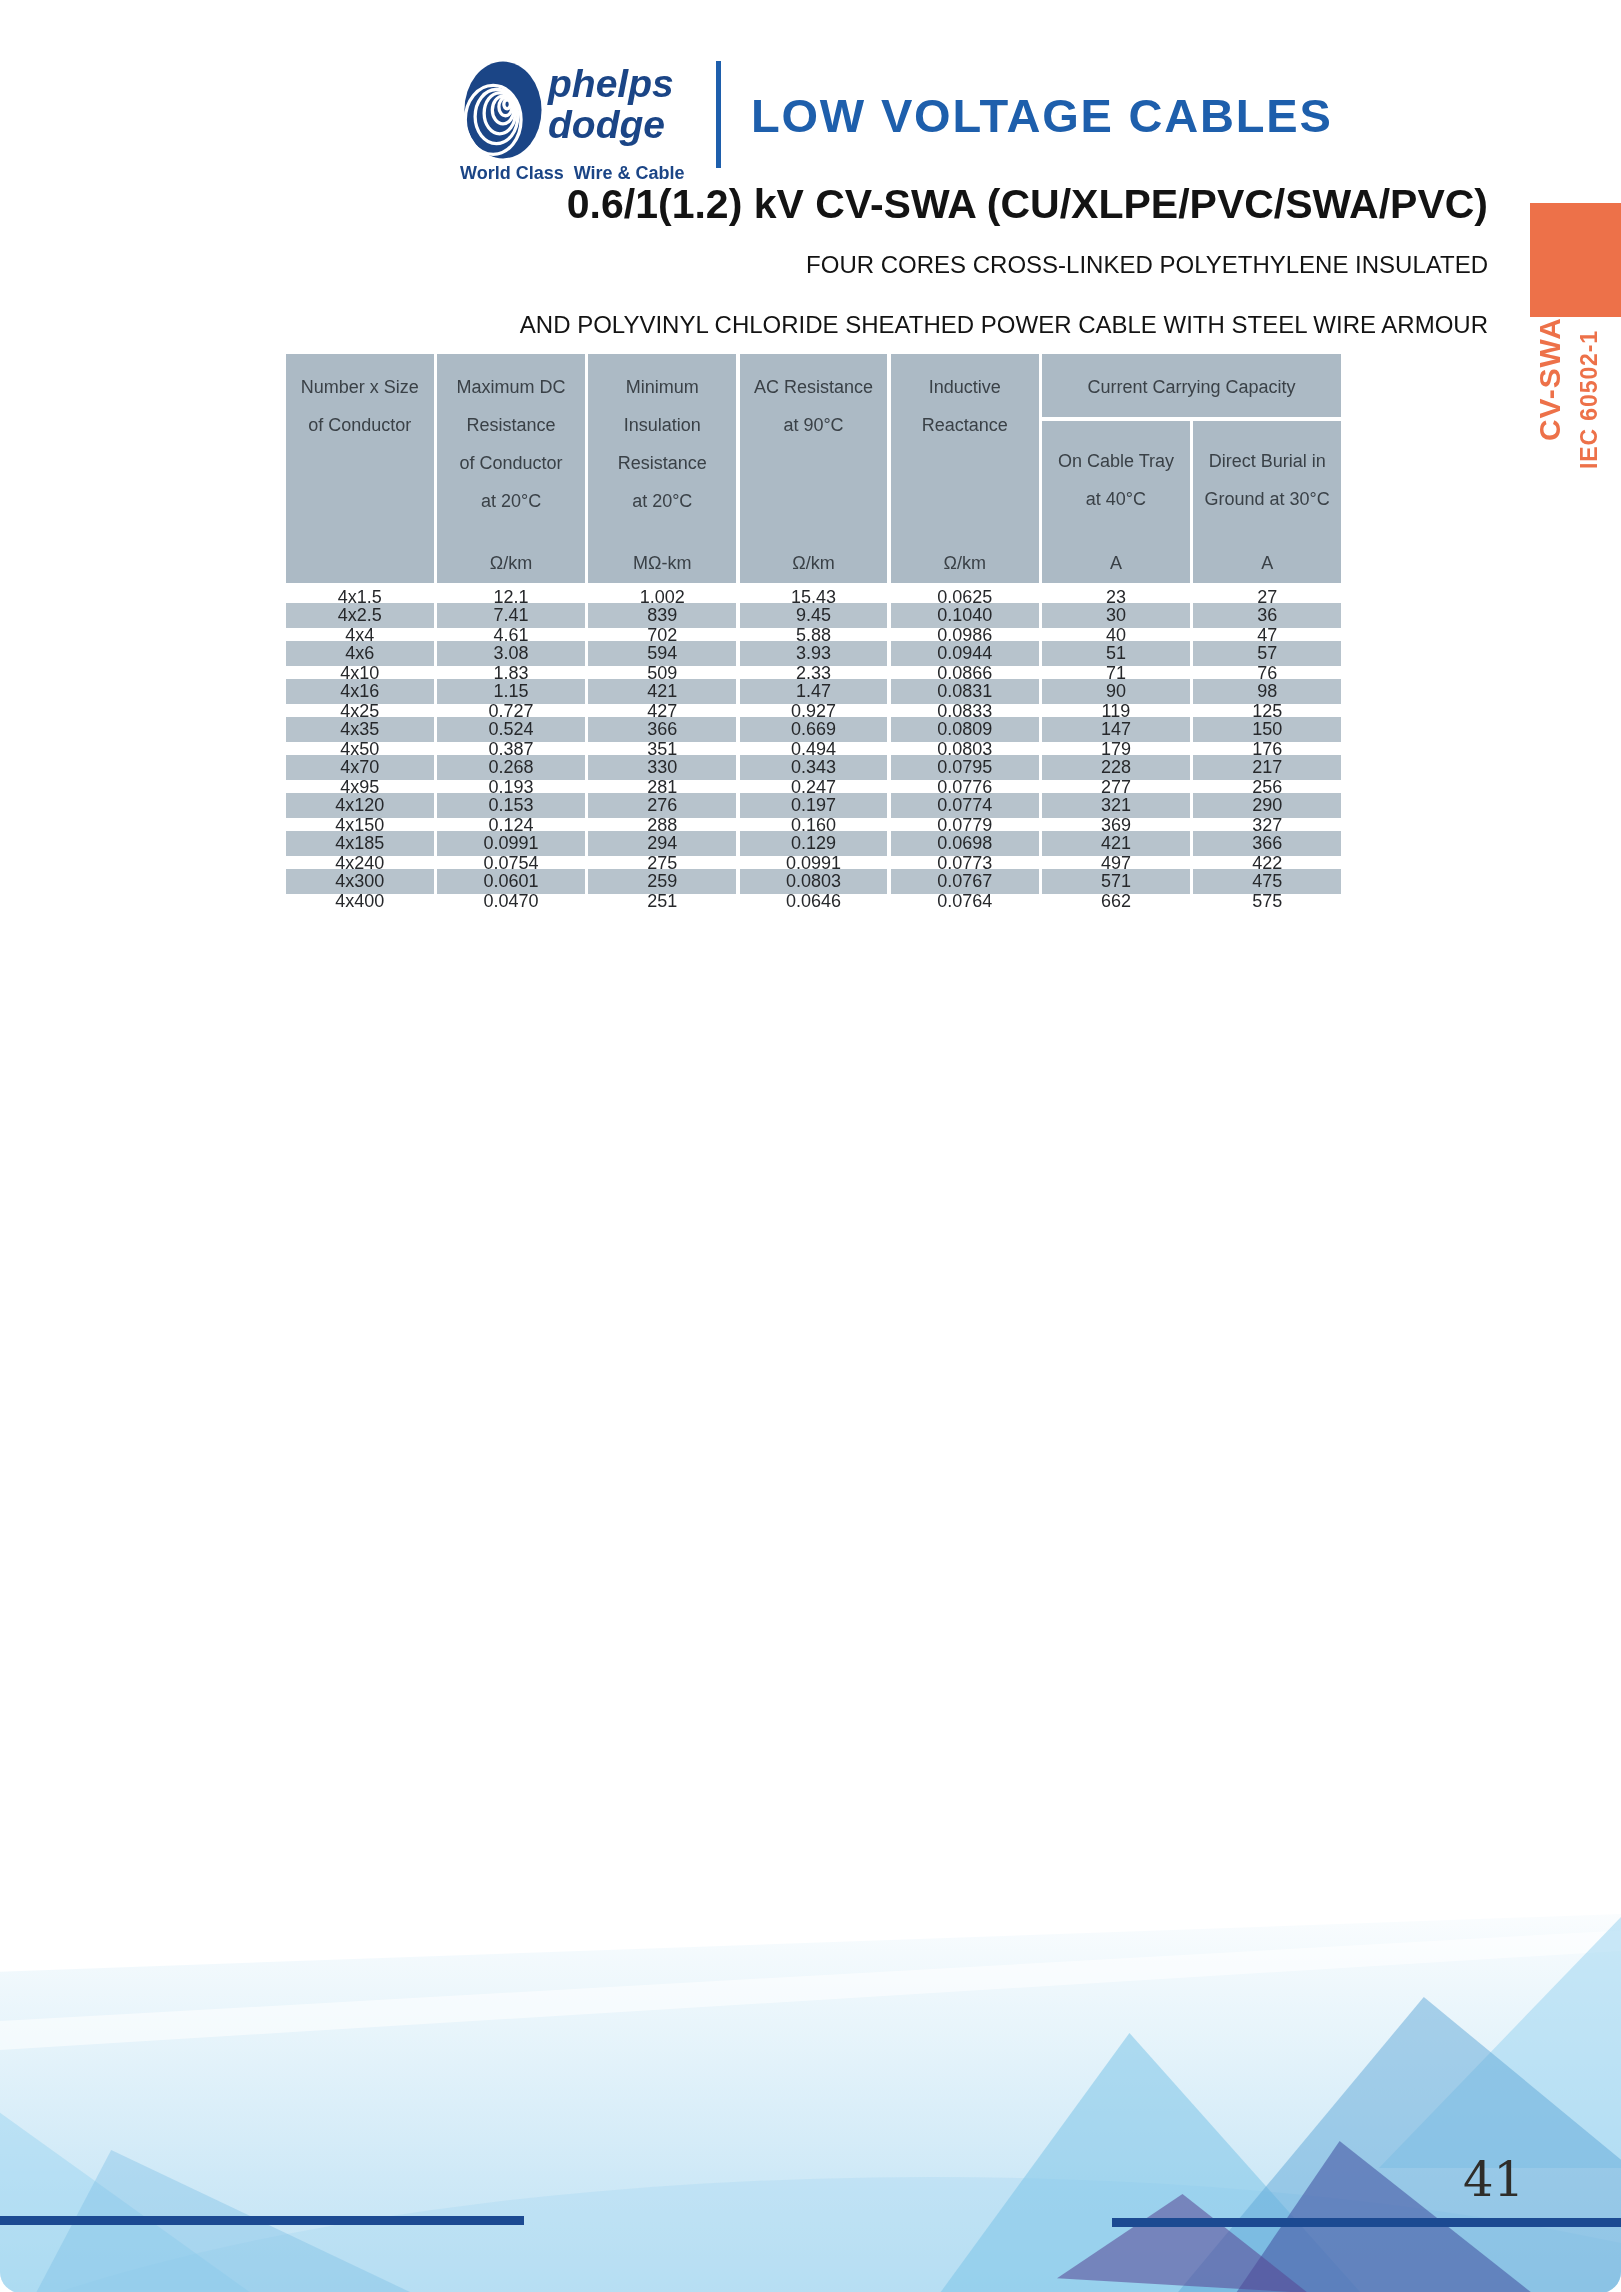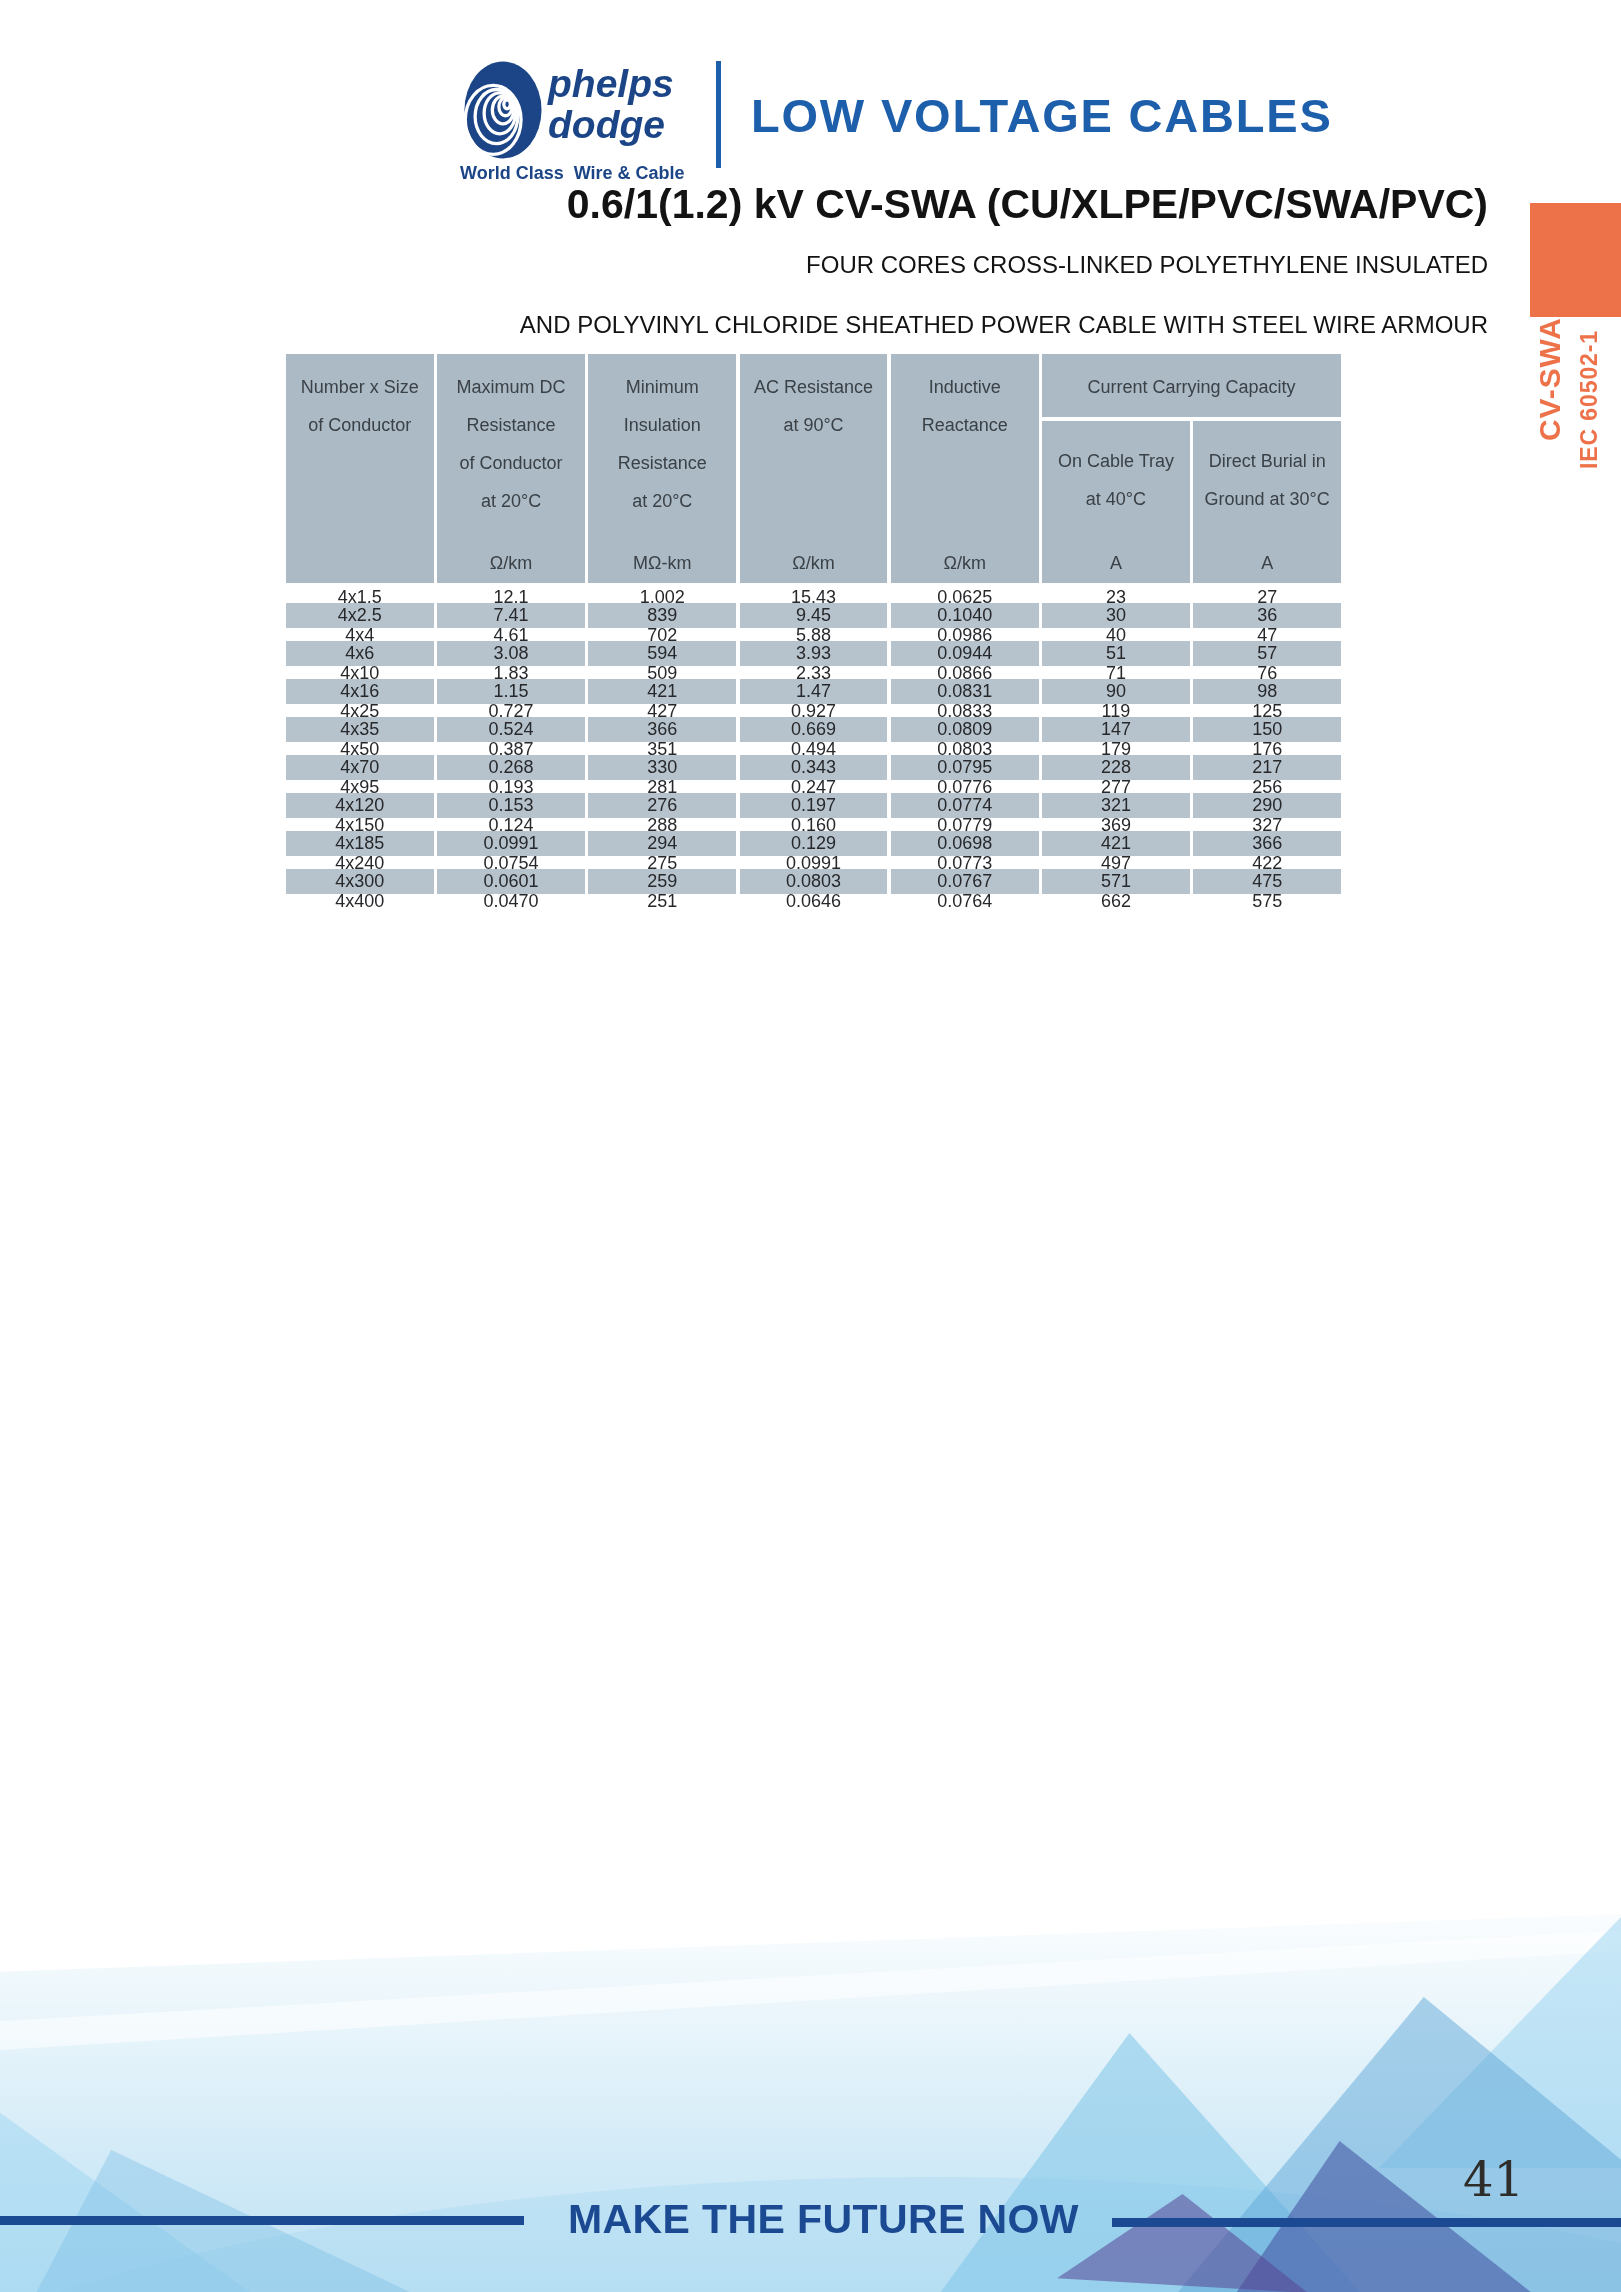--- a/index.html
+++ b/index.html
@@ -1,17 +1,17 @@
 <!DOCTYPE html>
 <html style="font-size:14.3px"><head>
 <meta charset="utf-8">
 <style>
   html,body{margin:0;padding:0;background:#ffffff;}
   .page{position:relative;width:1621px;height:2293px;background:#ffffff;overflow:hidden;
-        font-family:"Liberation Sans", sans-serif;}
+        font-family:"Liberation Sans", sans-serif;border-radius:21px;}
 
   
   .globe{position:absolute;left:462px;top:59px;width:82px;height:102px;}
   .logo-text{position:absolute;left:548px;top:63px;color:#1b4586;font-style:italic;
              font-weight:bold;font-size:39px;line-height:41px;letter-spacing:0;}
   .tagline{position:absolute;left:460px;top:163px;color:#1b4586;font-weight:bold;
            font-size:18px;white-space:pre;}
   .brand-divider{position:absolute;left:716px;top:61px;width:4.5px;height:107px;background:#1e5fac;}
   .category{position:absolute;left:751px;top:88px;color:#1e5fac;font-weight:bold;
             font-size:47px;letter-spacing:1.8px;}
@@ -327,18 +327,17 @@
     <div class="art art-t6"></div>
     <div class="art art-t7"></div>
     <div class="art art-t5"></div>
     <div class="art art-t1"></div>
     <div class="art art-t2"></div>
     <div class="art art-t3"></div>
     <div class="art art-t4"></div>
   </div>
 
   <div class="footer-line-left"></div>
-  <div class="slogan">MAKE THE FUTURE NOW</div>
   <div class="footer-line-right"></div>
   <div class="page-number">41</div>
 
 </div>
 
 
 </body></html>

